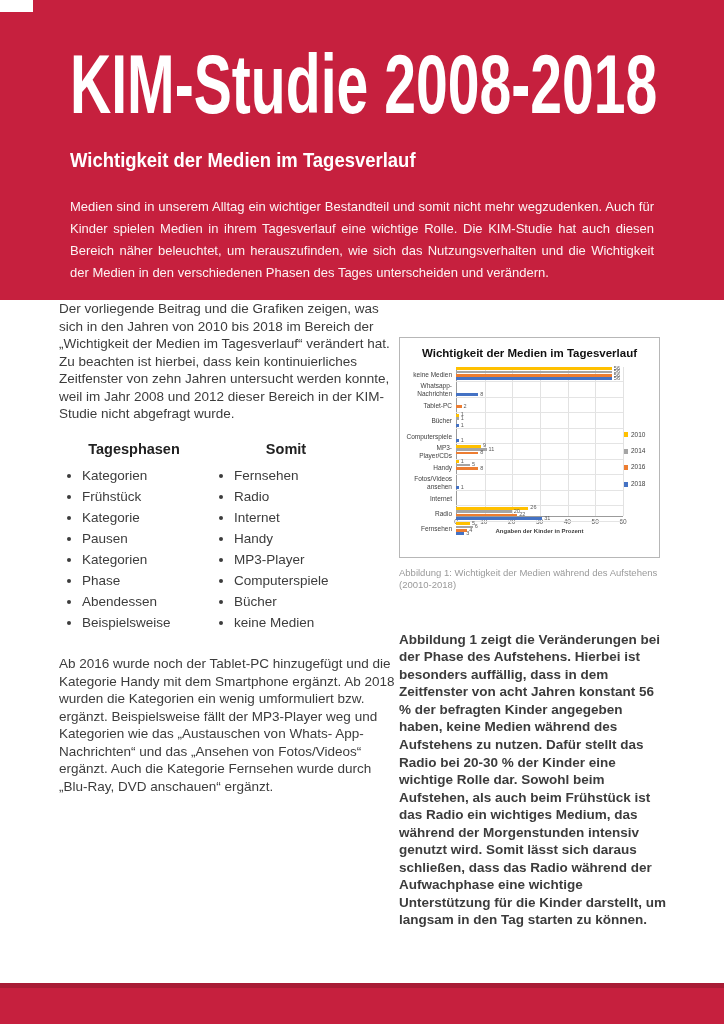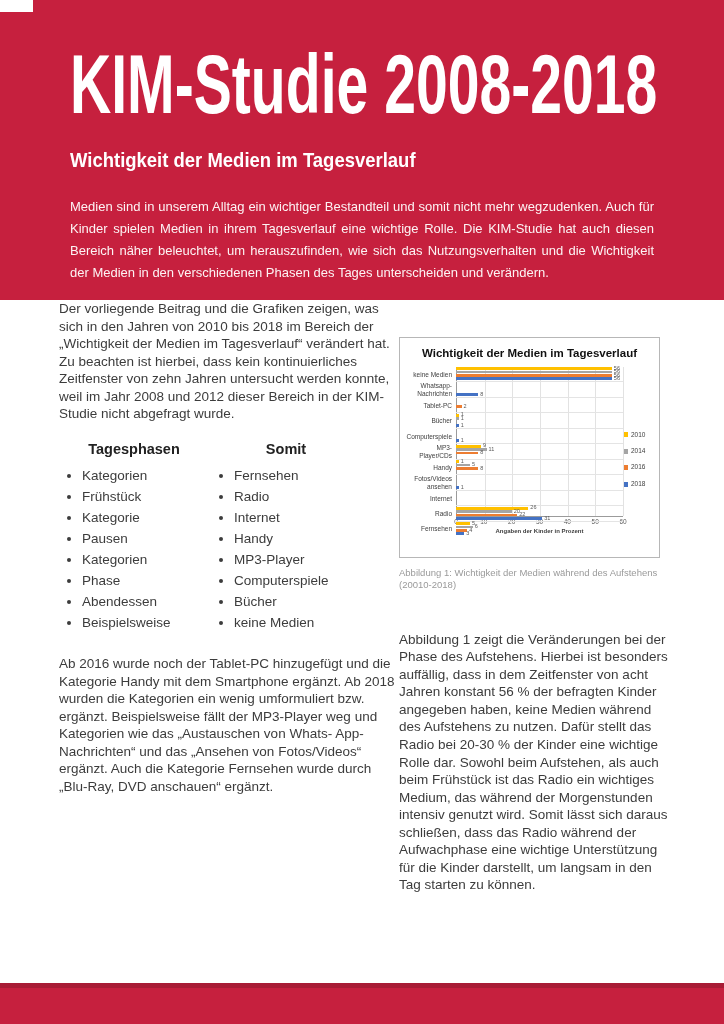--- a/index.html
+++ b/index.html
@@ -55,21 +55,21 @@
   .bar-value { font-size:5.5px; color:#595959; margin-left:2px; line-height:1; }
   .chart-legend { width:30px; padding-top:64px; display:flex; flex-direction:column; gap:8px; }
   .legend-item { display:flex; align-items:center; gap:3px; }
   .legend-swatch { width:5px; height:5px; flex:0 0 auto; }
   .legend-label { font-size:6.5px; color:#404040; }
   .chart-xaxis { position:relative; height:9px; margin-left:50px; margin-right:30px; }
   .x-tick { position:absolute; top:1px; transform:translateX(-50%); font-size:6.5px; color:#595959; }
   .chart-xlabel { margin-left:50px; margin-right:30px; text-align:center; font-size:6px; font-weight:bold; color:#404040; margin-top:2px; }
 
   .caption { font-size:9.5px; color:#9a9a9a; margin-top:9px; line-height:1.3; }
-  .col-right .body-par { margin-top:39px; }
+  .col-right .body-par { margin-top:39px;font-weight:bold; }
 
   
   .footer-band { position:absolute; left:0; bottom:0; width:724px; height:41px; background:#c6203e; }
   .footer-stripe { height:5px; background:#a81c35; }
 </style>
 </head>
 <body>
 
 <div class="page">
 

